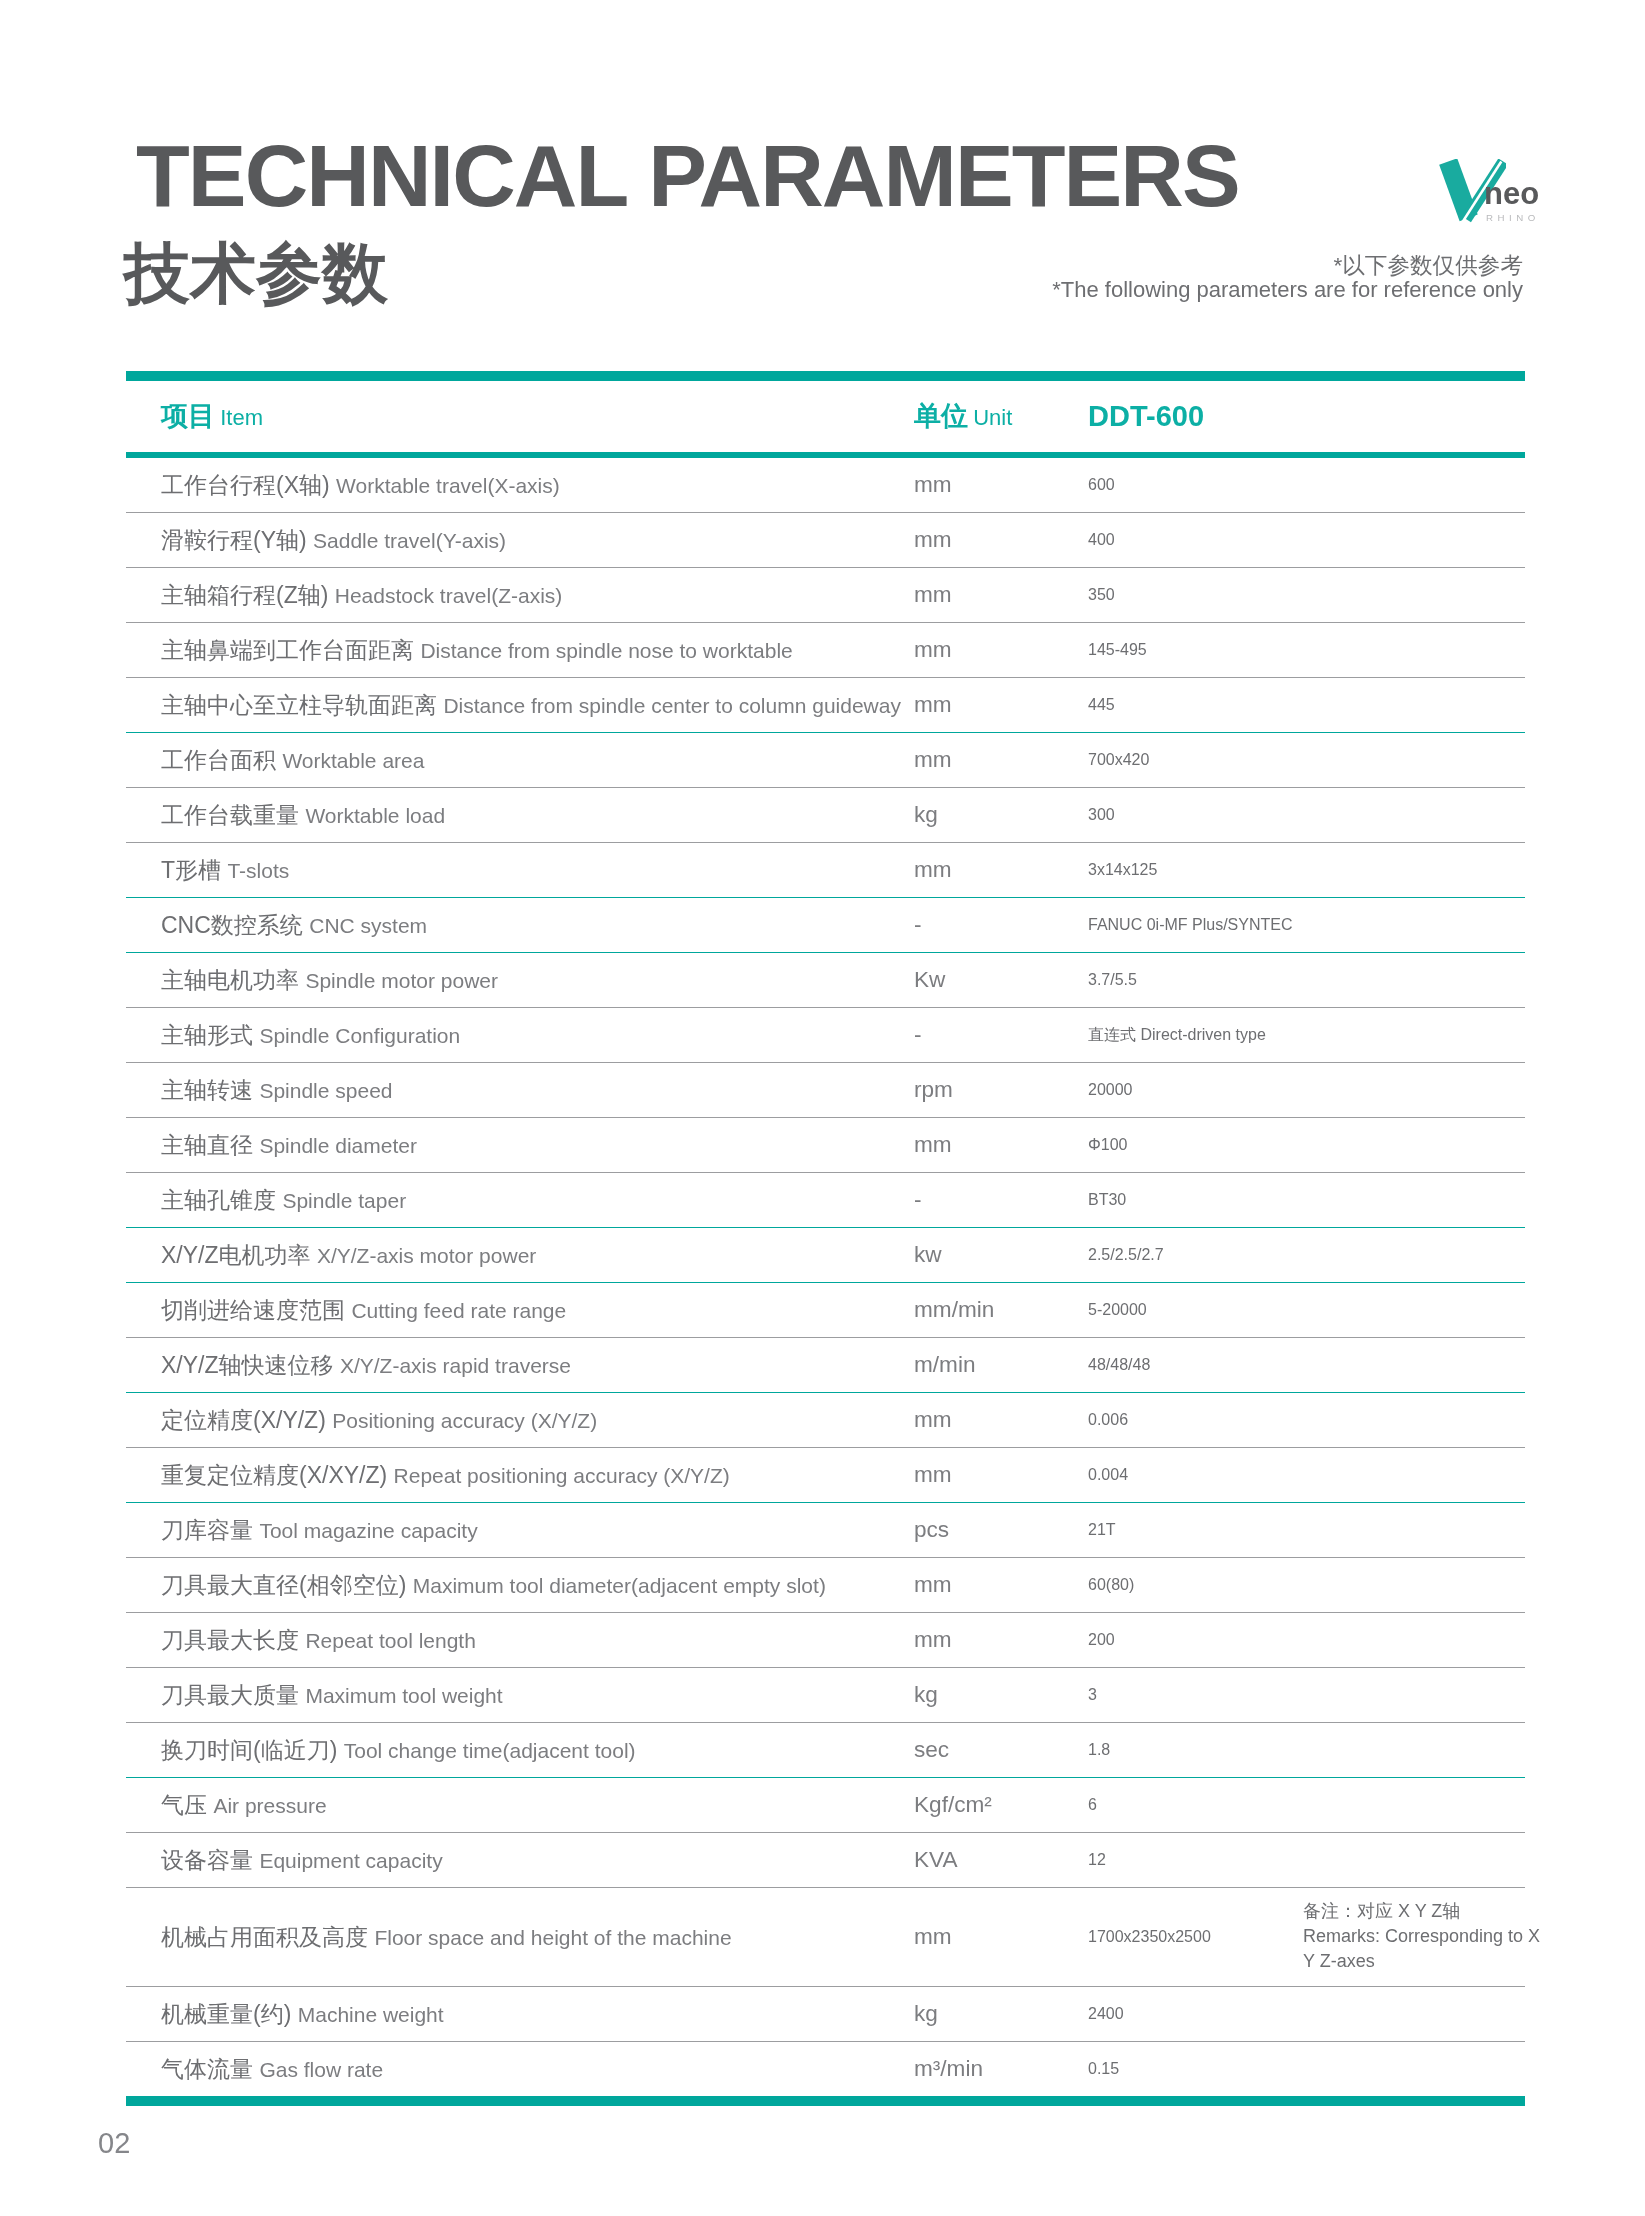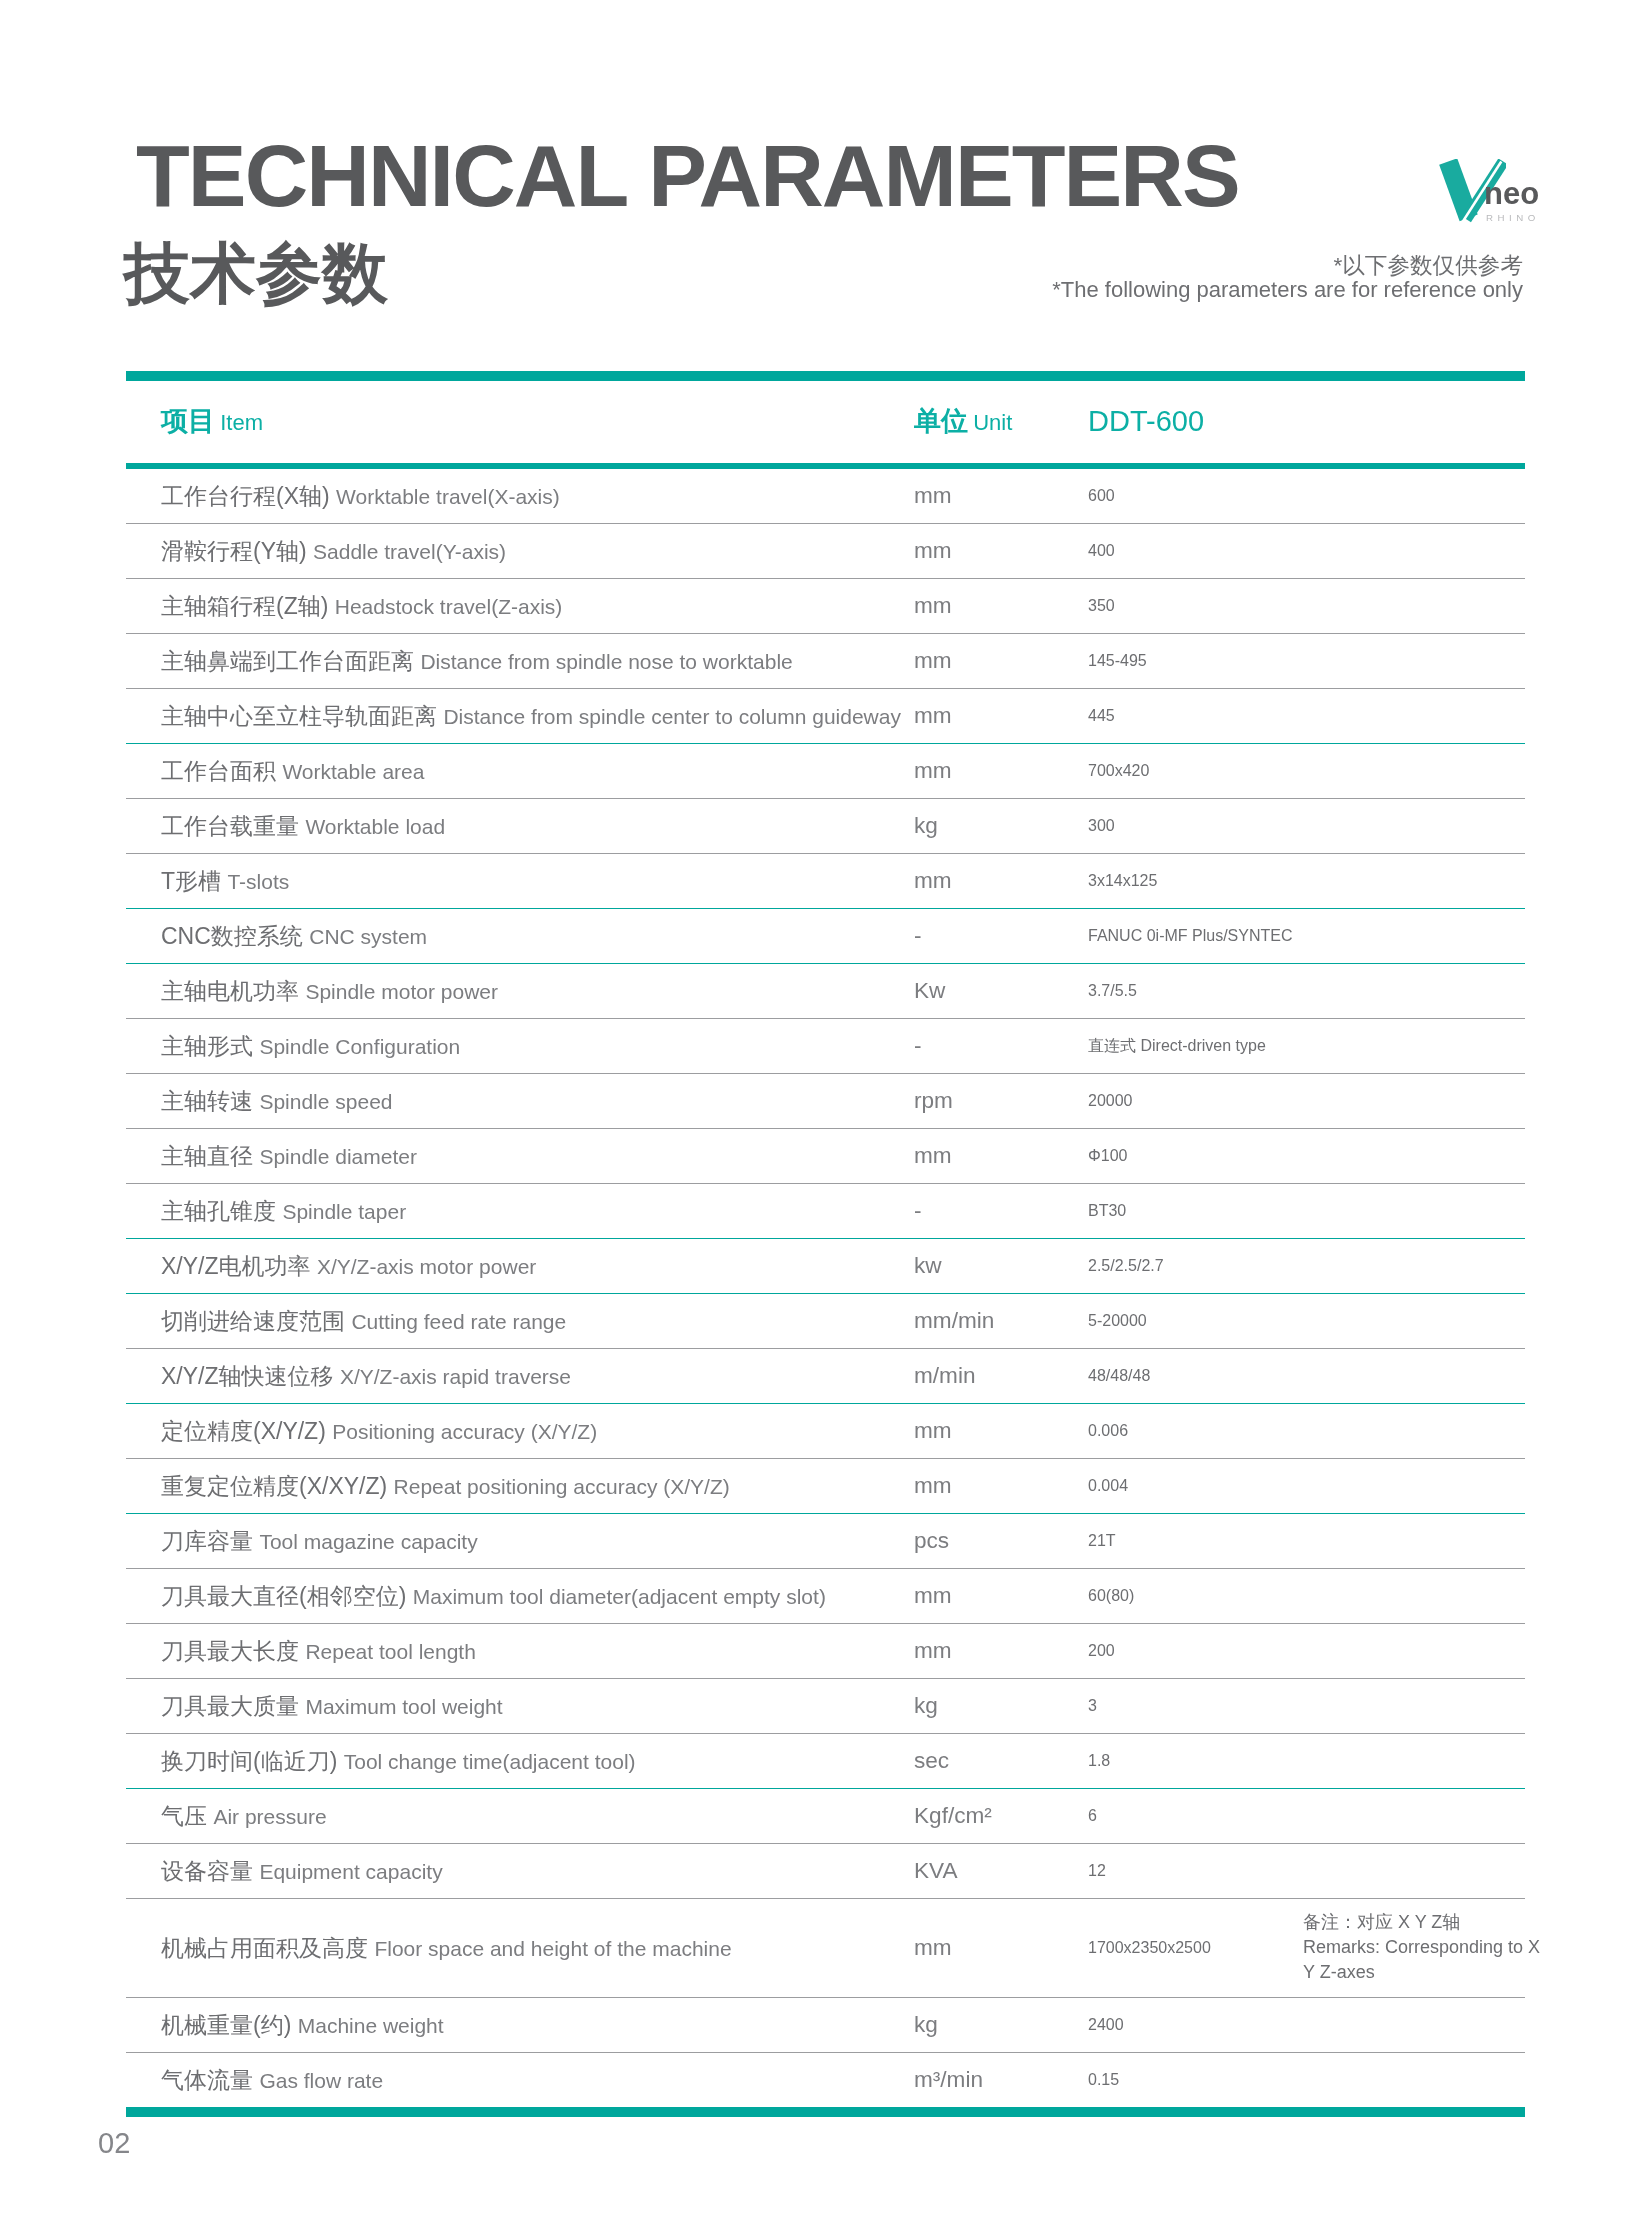--- a/index.html
+++ b/index.html
@@ -25,28 +25,28 @@
   
   .notes { position:absolute; right:122px; top:255px; text-align:right; line-height:1; }
   .note-cn { font-size:22.6px; color:var(--text_dark); margin-bottom:1px; }
   .note-en { font-size:22px; color:var(--text_dark); }
   
   .ttable { position:absolute; left:126px; top:371px; width:1399px; }
   .bar { width:100%; background:var(--teal); }
   .bar-top { height:10.3px; }
   .bar-mid { height:5.8px; }
   .bar-bottom { height:10.3px; }
-  .thead { position:relative; height:82px; }
+  .thead { position:relative; height:71px; }
   .cell { position:absolute; top:50%; transform:translateY(-50%); white-space:nowrap; line-height:1.15; }
   .cell-label { left:35px; }
   .cell-unit  { left:788px; }
   .cell-value { left:962px; }
   .thead .h-cn { font-size:27px; font-weight:700; color:var(--teal_text); }
   .thead .h-en { font-size:22px; font-weight:400; color:var(--teal_text); margin-left:5.2px; }
-  .thead .h-model { font-size:29px; font-weight:400; color:var(--teal_text); }
+  .thead .h-model { font-size:29px; font-weight:700; color:var(--teal_text); }
   .trow { position:relative; height:54px; }
   .trow.tall { height:98px; }
   .trow.sep-gray { border-bottom:1.9px solid var(--line_gray); }
   .trow.sep-teal { border-bottom:1.9px solid var(--teal); }
   .trow .lab-cn { font-size:23px; color:var(--text_dark); }
   .trow .lab-en { font-size:21px; color:var(--text_gray); margin-left:6.4px; }
   .trow .cell-unit  { font-size:22.6px; color:var(--text_gray); }
   .trow .cell-value { font-size:16px; color:var(--text_dark); }
   .trow .cell-remark {
     position:absolute; left:1177px; width:245px; top:50%; transform:translateY(-50%);

